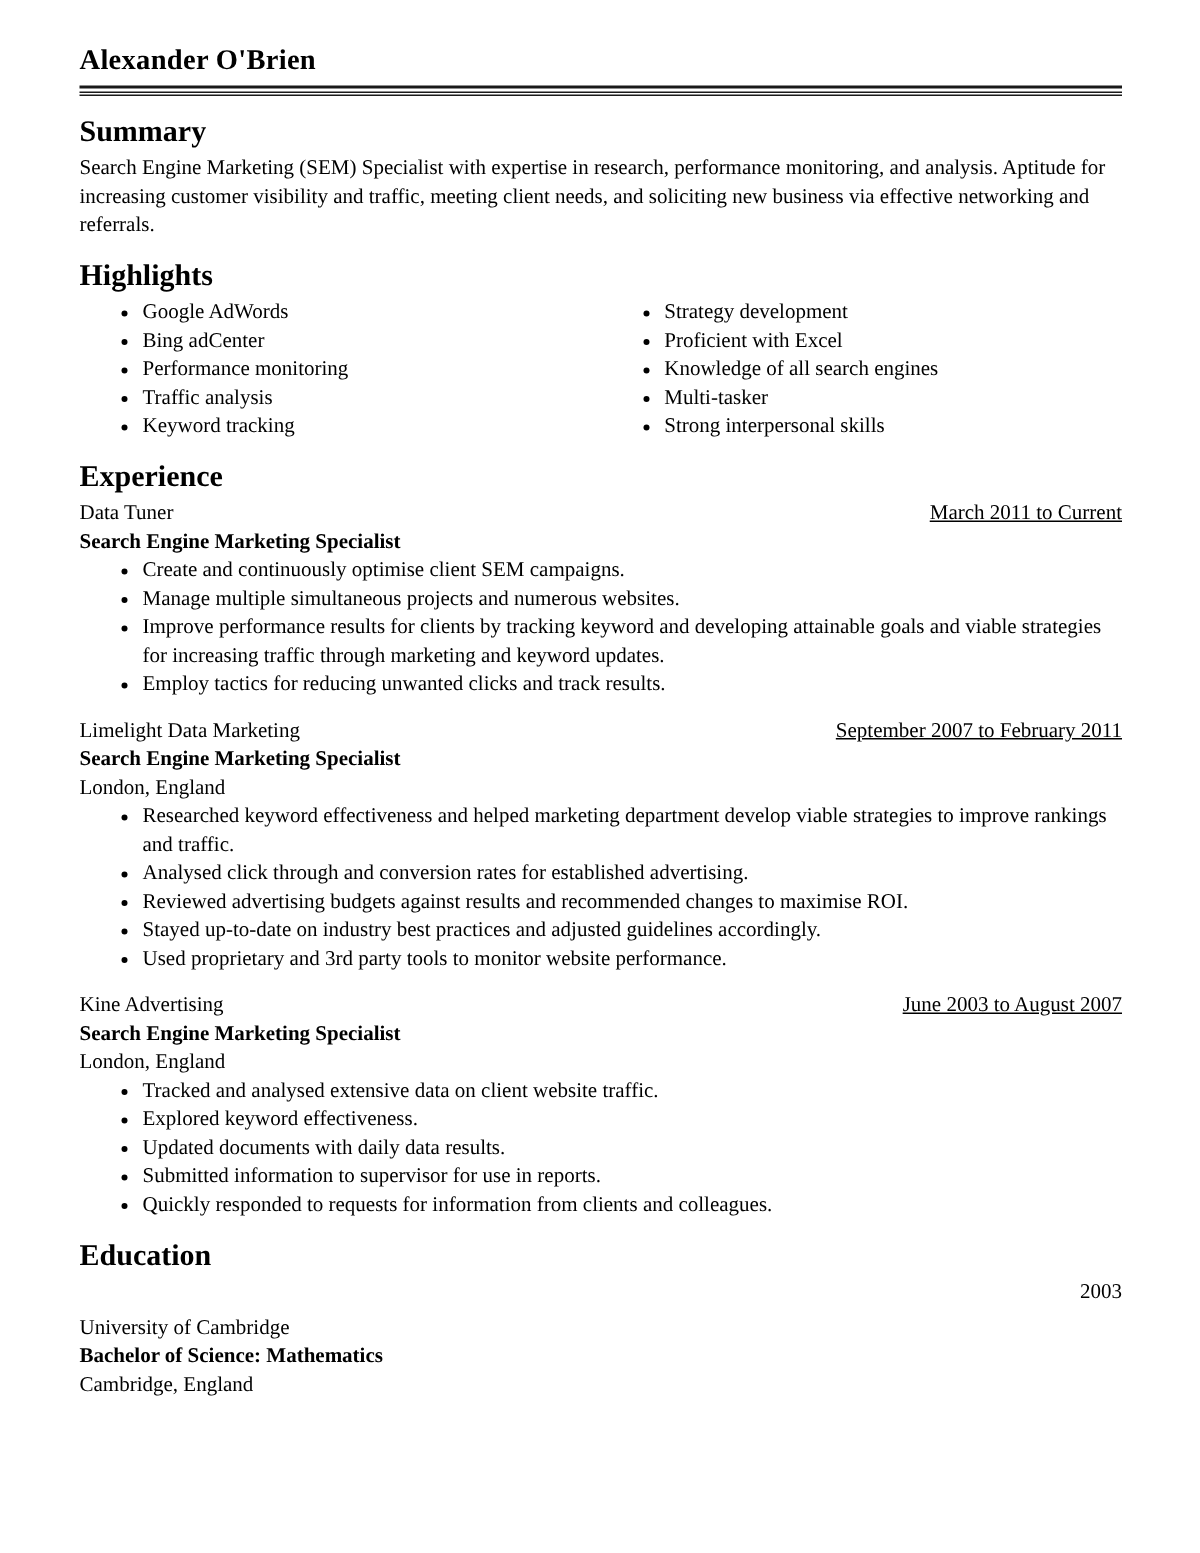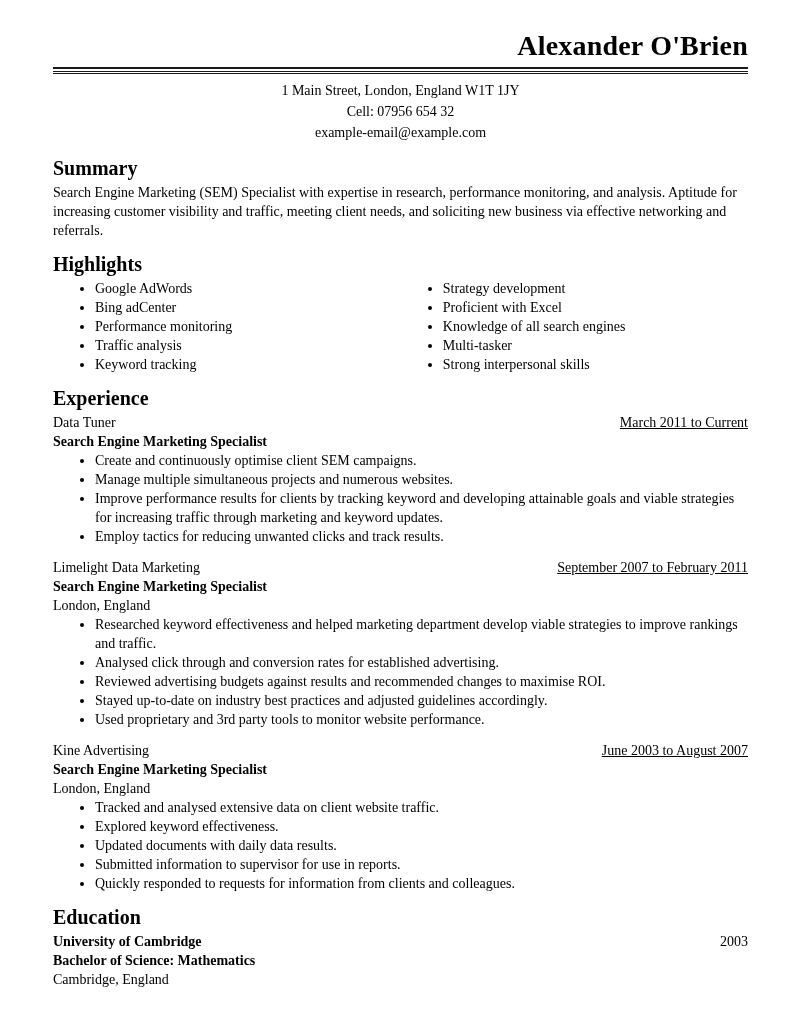--- a/index.html
+++ b/index.html
@@ -9,22 +9,22 @@
     height: 1035px;
     font-family: "Liberation Serif", "DejaVu Serif", serif;
     color: #000;
     font-size: 14px;
     overflow: hidden;
   }
   .page {
     padding: 30px 52px 0 53px;
   }
   .name {
-    text-align: right;
-    font-size: 28px;
+    text-align: left;
+    font-size: 19px;
     font-weight: bold;
     letter-spacing: 0.2px;
     margin-bottom: 5px;
   }
   .rule {
     margin-bottom: 6px;
   }
   .rule .l1 { height: 2px; background: #1a1a1a; }
   .rule .g1 { height: 2px; }
   .rule .l2 { height: 1px; background: #1a1a1a; }
@@ -65,45 +65,40 @@
   }
   .job-company { font-weight: normal; }
   .job-dates { text-align: right; white-space: nowrap; text-decoration: underline; }
   .job-title { font-weight: bold; line-height: 19px; }
   .job-location { line-height: 19px; }
   .edu-line {
     display: flex;
     justify-content: space-between;
     line-height: 19px;
   }
-  .edu-institution { font-weight: bold; }
+  .edu-institution { font-weight: normal; margin-top: 24px; }
   .edu-year { text-align: left; }
   .edu-degree { font-weight: bold; line-height: 19px; }
   .edu-location { line-height: 19px; }
 </style>
 </head>
 <body>
 
 <div class="page">
 
   <div class="name">Alexander O'Brien</div>
 
   <div class="rule">
     <div class="l1"></div>
       <div class="g1"></div>
       <div class="l2"></div>
       <div class="g2"></div>
       <div class="l3"></div>
   </div>
 
-  <div class="contact">
-    <div>1 Main Street, London, England W1T 1JY</div>
-    <div>Cell: 07956 654 32</div>
-    <div>example-email@example.com</div>
-  </div>
 
   <div class="section">
     <div class="section-heading">Summary</div>
     <p class="summary-text">Search Engine Marketing (SEM) Specialist with expertise in research, performance monitoring, and analysis. Aptitude for increasing customer visibility and traffic, meeting client needs, and soliciting new business via effective networking and referrals.</p>
   </div>
 
   <div class="section">
     <div class="section-heading">Highlights</div>
     <div class="columns">
       <div class="col-left">

